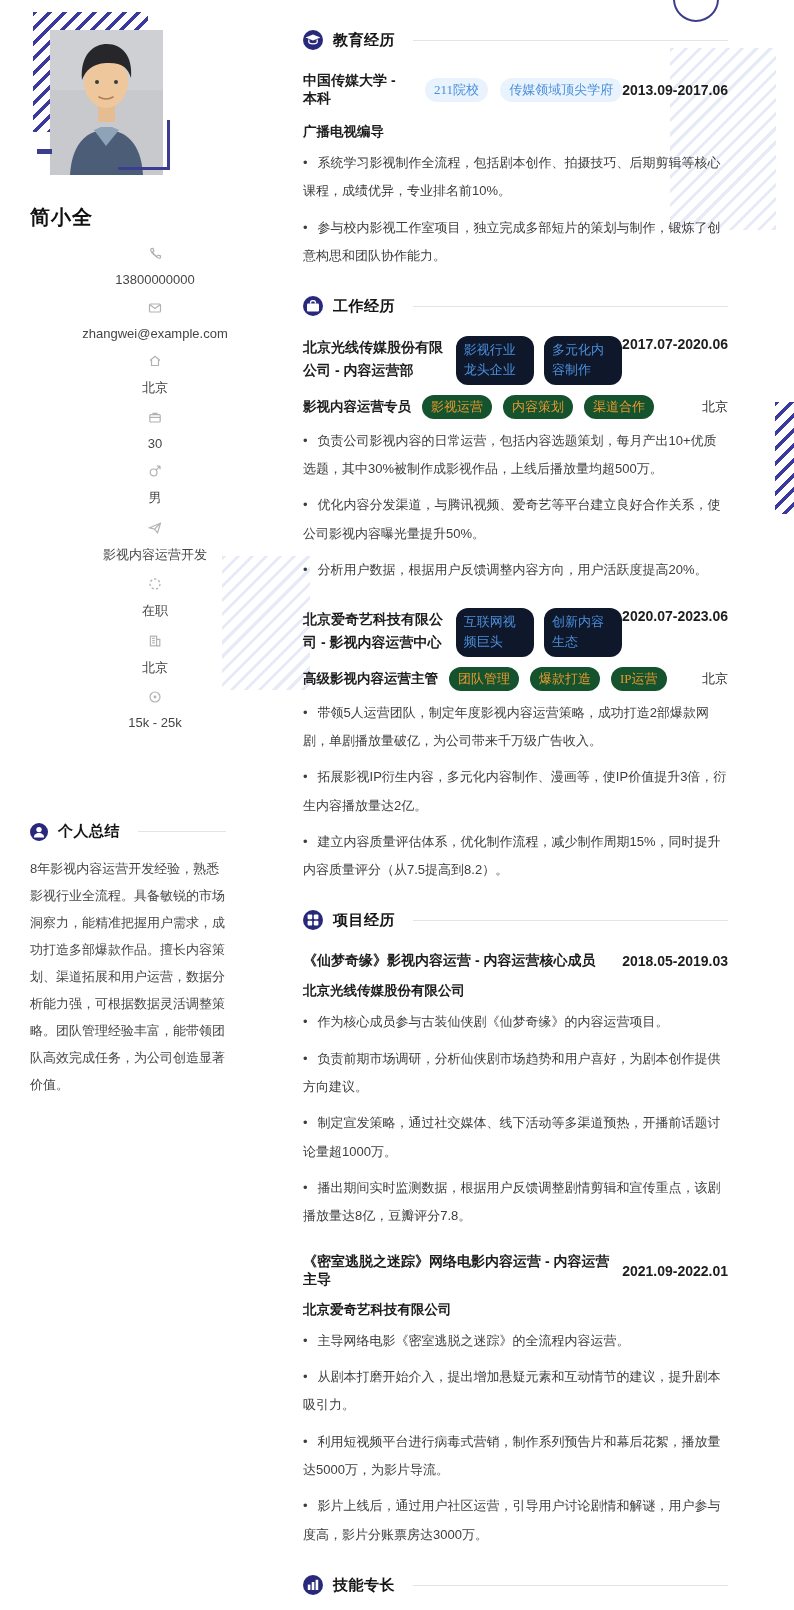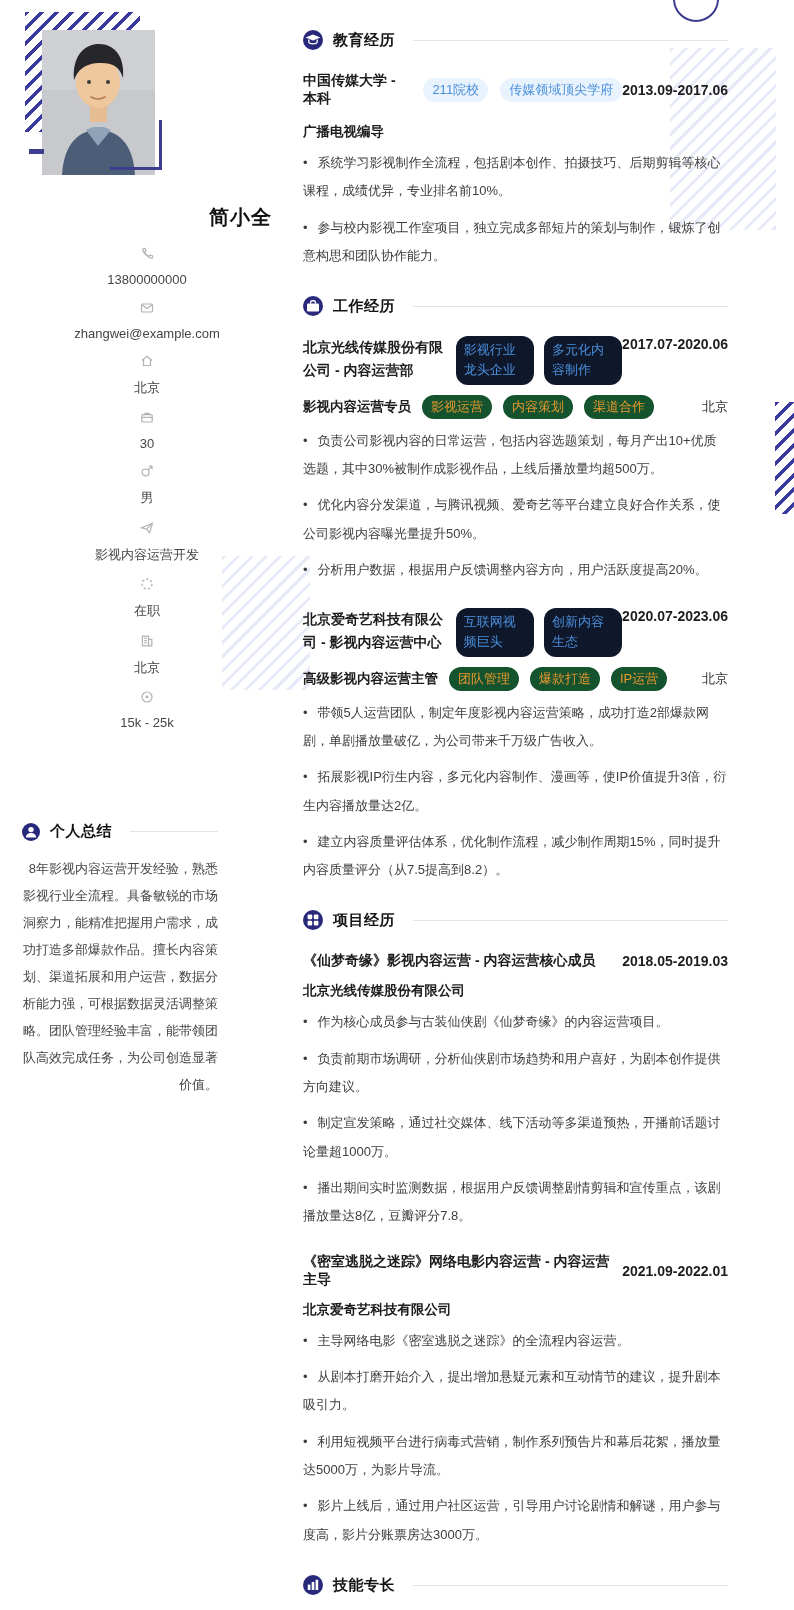--- a/index.html
+++ b/index.html
@@ -12,21 +12,21 @@
   
   .deco { position:absolute; pointer-events:none; }
   .stripes-navy { background:repeating-linear-gradient(135deg,#3a3a9e 0 3.5px,transparent 3.5px 10.5px); }
   .stripes-light { background:repeating-linear-gradient(135deg,#e7eaf7 0 3px,transparent 3px 10px); }
   .deco-circle { left:673px; top:-24px; width:46px; height:46px; border:2.5px solid #3d3d8f; border-radius:50%; }
   .deco-hatch-tr { left:670px; top:48px; width:106px; height:182px; }
   .deco-hatch-mid { left:222px; top:556px; width:88px; height:134px; }
   .deco-stripes-right { left:775px; top:402px; width:19px; height:112px; }
 
   
-  .sidebar { position:absolute; left:22px; top:12px; width:250px;text-align:right; }
+  .sidebar { position:absolute; left:30px; top:12px; width:250px; }
   .main { position:absolute; left:303px; top:30px; width:425px; }
 
   
   .photo-wrap { position:relative; height:178px; }
   .photo-stripes { position:absolute; left:3px; top:0; width:115px; height:120px; }
   .photo { position:absolute; left:20px; top:18px; width:113px; height:145px; overflow:hidden; background:#c9cacd; }
   .photo svg { display:block; }
   .photo-bracket { position:absolute; left:88px; top:108px; width:52px; height:50px; border-right:3px solid #3d3d8f; border-bottom:3px solid #3d3d8f; }
   .photo-dash { position:absolute; left:7px; top:137px; width:15px; height:5px; background:#3d3d8f; }
 
@@ -53,21 +53,21 @@
   .bullet { font-size:13px; line-height:2.18; color:#3d3d3d; margin:8px 0; }
   .bullet::before { content:"•"; font-size:13px; margin-right:10px; color:#3d3d3d; }
   .row { display:flex; align-items:center; }
   .row-top { display:flex; align-items:flex-start; }
   .spacer { flex:1; }
   .date { font-size:14px; font-weight:bold; color:#1d1d1f; white-space:nowrap; }
   .loc { font-size:13px; color:#333; white-space:nowrap; }
   .b14 { font-size:14px; font-weight:bold; color:#1d1d1f; }
   .b13 { font-size:13.5px; font-weight:bold; color:#1d1d1f; }
 
-  .tag { display:inline-block; border-radius:12px; font-size:13px; }
+  .tag { display:inline-block; border-radius:12px; font-size:13px;font-family:Liberation Serif, serif; }
   .tag-blue { background:#e9f3fd; color:#4a8fdc; padding:3px 9px; margin-left:12px; white-space:nowrap; }
   .tag-blue-box { background:#0f172a; color:#4a8fdc; width:90px; padding:4px 8px; line-height:1.55; margin-left:10px; }
   .tag-orange { background:#14532d; color:#e9982e; padding:3px 9px; margin-left:11px; white-space:nowrap; }
 
   .company { width:170px; line-height:1.65; }
   .job { margin-top:20px; }
   .role-row { margin-top:10px; }
   .project { margin-top:22px; }
   .proj-company { margin-top:12px; }
 

